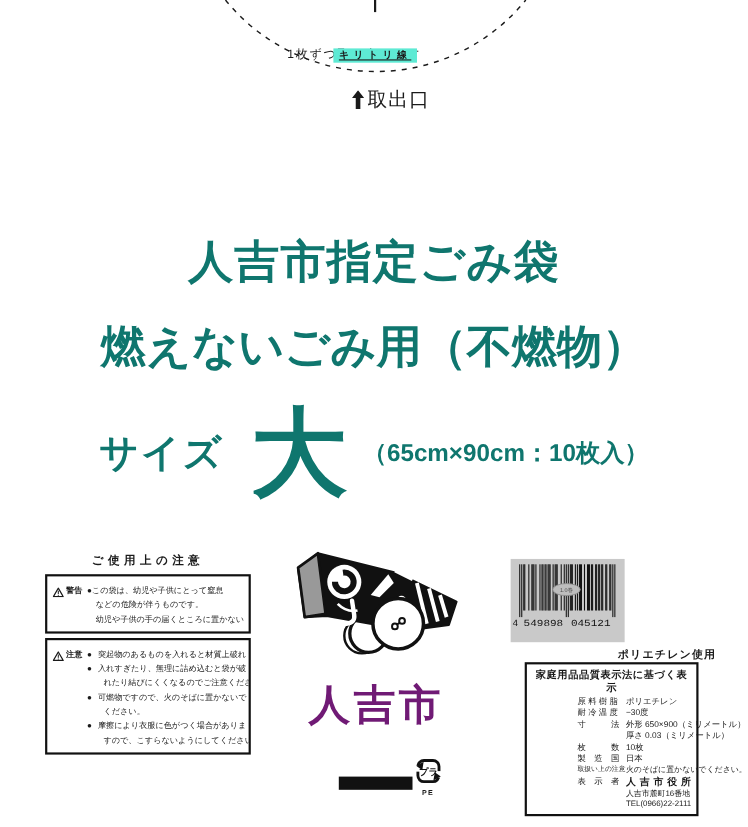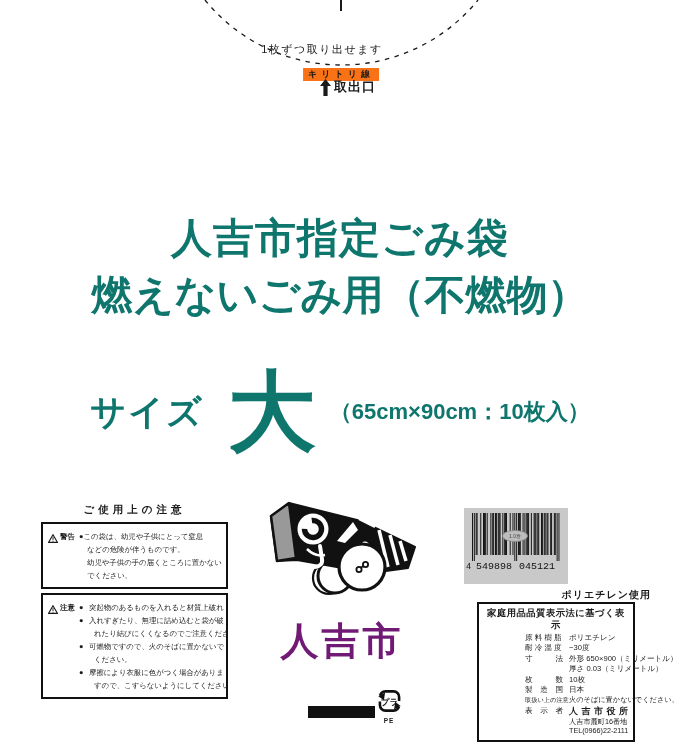--- a/index.html
+++ b/index.html
@@ -5,30 +5,30 @@
   * { margin:0; padding:0; box-sizing:border-box; }
   html,body { background:#ffffff; }
   body { width:680px; height:752px; font-family:"Liberation Sans","DejaVu Sans",sans-serif; color:#1a1a1a; }
   .sheet { position:relative; width:680px; height:752px; background:#fff; overflow:hidden; }
 
   
   .arc-svg { position:absolute; left:190px; top:0; }
   .top-tick { position:absolute; left:340px; top:0; width:2px; height:11px; background:#1a1a1a; }
   .dispense-note { position:absolute; left:0; top:42px; width:644px; text-align:center;
                    font-size:11px; letter-spacing:1.5px; font-weight:500; }
-  .cutline-label { position:absolute; left:341px; top:68px; transform:translateX(-50%);
-                   background:#f97316; padding:0 5px; font-size:9px; font-weight:bold; letter-spacing:4px; }
+  .cutline-label { position:absolute; left:341px; top:44px; transform:translateX(-50%);
+                   background:#5eead4; padding:0 5px; font-size:9px; font-weight:bold; letter-spacing:4px;text-decoration:underline; }
   .outlet { position:absolute; left:320px; top:78px; display:flex; align-items:center; }
-  .outlet-text { font-size:13px; font-weight:bold; margin-left:3px; letter-spacing:1px; }
+  .outlet-text { font-size:18px; font-weight:normal; margin-left:3px; letter-spacing:1px; }
 
   
   .title-block { position:absolute; left:0; top:210px; width:680px; text-align:center;
                  font-weight:800; color:#0f766e; }
   .title-line1 { font-size:41px; line-height:56px; letter-spacing:1px; }
-  .title-line2 { font-size:41px; line-height:58px; letter-spacing:0; }
+  .title-line2 { font-size:41px; line-height:58px; letter-spacing:0;margin-top:20px; }
 
   
   .size-row { position:absolute; left:0; top:368px; width:680px; height:88px;
               display:flex; align-items:center; justify-content:center; color:#0f766e; }
   .size-label { font-size:35px; font-weight:800; letter-spacing:2px; }
   .size-value { font-size:88px; font-weight:900; line-height:1; margin:0 14px 0 24px; }
   .size-detail { font-size:22px; font-weight:800; letter-spacing:0; }
 
   
   .notices { position:absolute; left:41px; top:503px; width:187px; }
@@ -113,24 +113,20 @@
         </span>
         <span class="n-text">●この袋は、幼児や子供にとって窒息</span>
       </div>
       <div class="n-row">
           <span class="n-gutter"></span>
           <span class="n-text n-indent">などの危険が伴うものです。</span>
         </div>
       <div class="n-row">
           <span class="n-gutter"></span>
           <span class="n-text n-indent">幼児や子供の手の届くところに置かない</span>
-        </div>
-      <div class="n-row">
-          <span class="n-gutter"></span>
-          <span class="n-text n-indent">でください。</span>
         </div>
     </div>
 
     <div class="notice-box">
       <div class="n-row">
         <span class="n-gutter">
           <svg width="10" height="9" viewBox="0 0 10 9">
             <path d="M5 0.7 L9.5 8.4 H0.5 Z" fill="none" stroke="#1a1a1a" stroke-width="1.1"></path>
             <rect x="4.55" y="3" width="0.9" height="3" fill="#1a1a1a"></rect>
               <rect x="4.55" y="6.7" width="0.9" height="0.9" fill="#1a1a1a"></rect>

